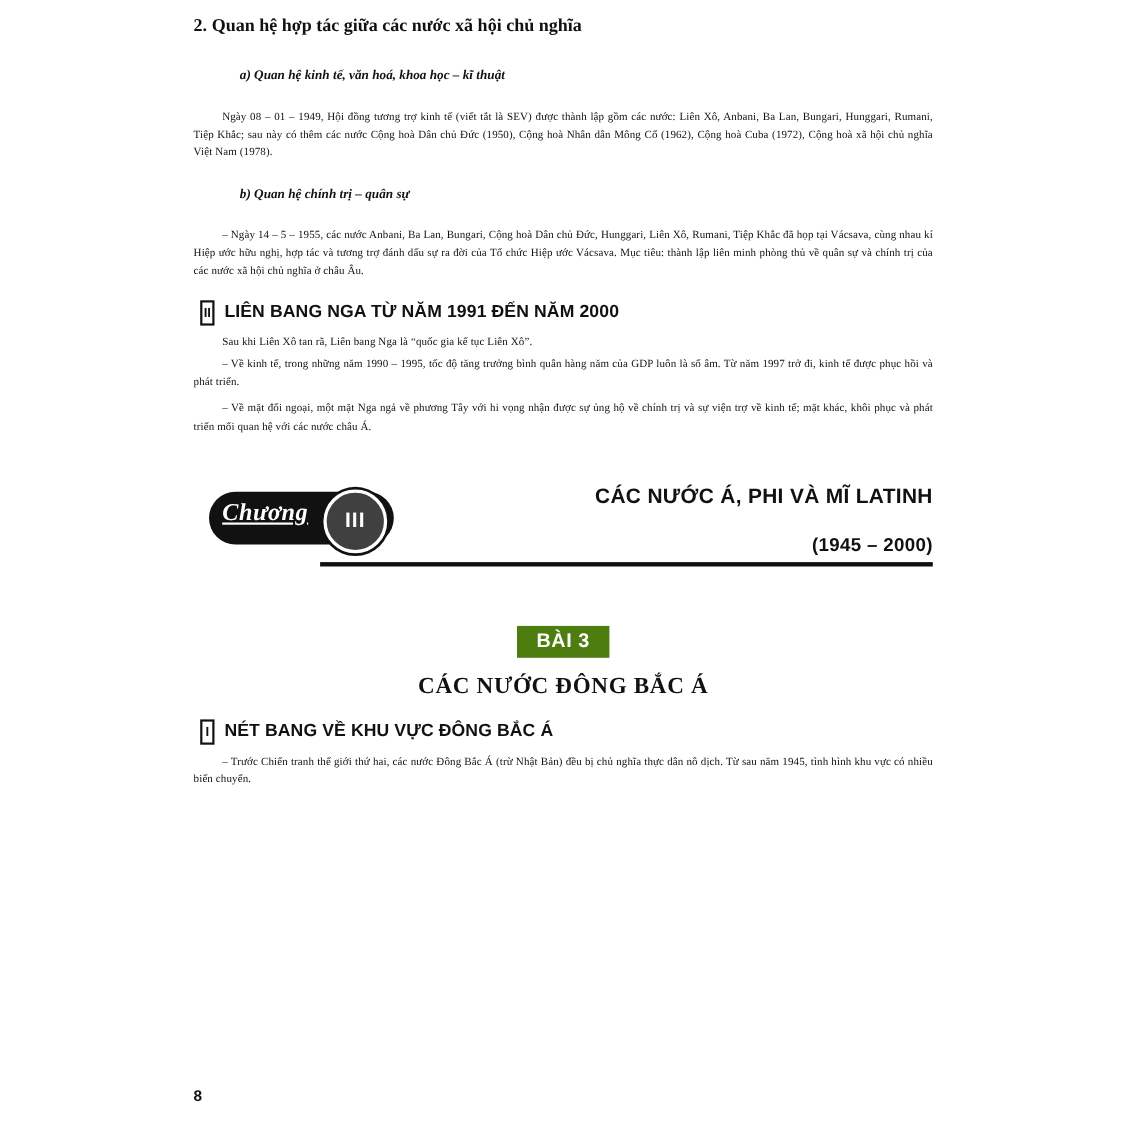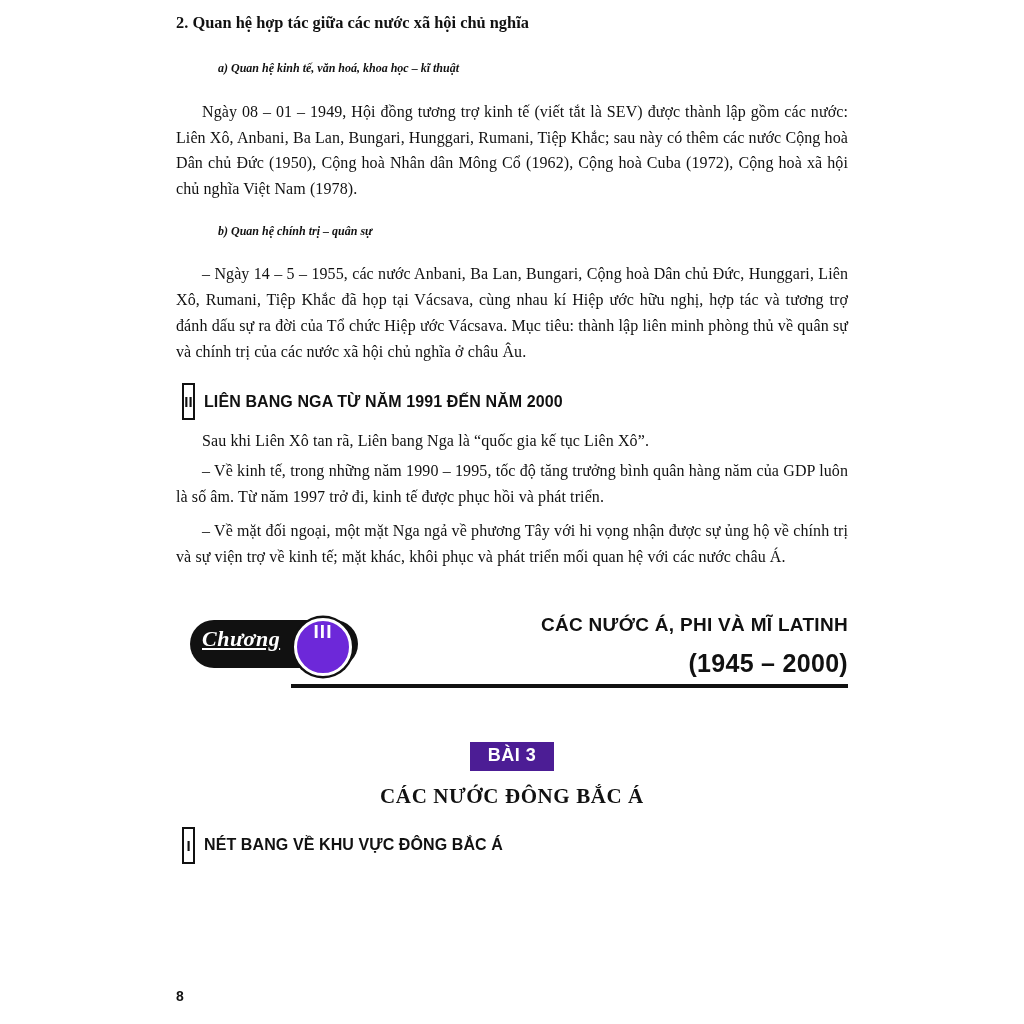--- a/index.html
+++ b/index.html
@@ -16,21 +16,21 @@
     overflow: hidden;
   }
   .page {
     position: absolute;
     left: 176px;
     top: 0;
     width: 672px;
     height: 1024px;
   }
   .p {
-    font-size: 16px;
+    font-size: 10px;
     line-height: 1.62;
     text-align: justify;
     text-justify: inter-word;
     margin: 0;
     letter-spacing: 0.1px;
   }
   .indent {
     text-indent: 26px;
   }
   .sec-title {
@@ -57,26 +57,26 @@
     gap: 9px;
     margin-top: 18px;
     margin-bottom: 4px;
     margin-left: 6px;
   }
   .num-box {
     display: inline-flex;
     align-items: center;
     justify-content: center;
     min-width: 13px;
-    height: 37px;
+    height: 23px;
     padding: 0 0;
     border: 2.2px solid #111;
     font-family: "Liberation Sans", sans-serif;
     font-weight: bold;
-    font-size: 15px;
+    font-size: 12px;
     line-height: 1;
     box-sizing: border-box;
   }
   .box-head-text {
     font-family: "Liberation Sans", sans-serif;
     font-weight: bold;
     font-size: 16px;
     letter-spacing: 0.1px;
   }
 
@@ -114,25 +114,25 @@
     letter-spacing: 0.5px;
     text-decoration: underline;
   }
   .chapter-circle {
     position: absolute;
     right: 6px;
     top: 2px;
     width: 52px;
     height: 52px;
     border-radius: 50%;
-    background: #6d28d9;
+    background: #404040;
     border: 3px solid #fff;
     box-shadow: 0 0 0 2.5px #111;
     display: flex;
-    align-items: flex-start;
+    align-items: center;
     justify-content: center;
   }
   .chapter-circle span {
     color: #fff;
     font-family: "Liberation Sans", sans-serif;
     font-weight: bold;
     font-size: 19px;
     letter-spacing: 1px;
   }
   .chapter-right {
@@ -144,41 +144,41 @@
   }
   .chapter-title {
     font-family: "Liberation Sans", sans-serif;
     font-weight: bold;
     font-size: 19px;
     letter-spacing: 0.3px;
   }
   .chapter-years {
     font-family: "Liberation Sans", sans-serif;
     font-weight: bold;
-    font-size: 25px;
+    font-size: 17px;
     letter-spacing: 0.3px;
-    margin-top: 13px;
+    margin-top: 23px;
   }
   .chapter-rule {
     position: absolute;
     left: 115px;
     right: 0;
     top: 70px;
     height: 4px;
     background: #111;
   }
 
   
   .bai-wrap {
     margin-top: 44px;
     text-align: center;
   }
   .bai-badge {
     display: inline-block;
-    background: #4c1d95;
+    background: #4d7c0f;
     color: #fff;
     font-family: "Liberation Sans", sans-serif;
     font-weight: bold;
     font-size: 18px;
     padding: 3px 18px 5px 18px;
     letter-spacing: 0.5px;
   }
   .bai-title {
     margin-top: 13px;
     font-family: "Liberation Serif", serif;
@@ -255,16 +255,17 @@
     <div class="bai-title">CÁC NƯỚC ĐÔNG BẮC Á</div>
   </div>
 
   <div class="box-head">
     <span class="num-box">I</span>
     <span class="box-head-text">NÉT BANG VỀ KHU VỰC ĐÔNG BẮC Á</span>
   </div>
 
   <div class="sp-4"></div>
 
+  <p class="p indent">– Trước Chiến tranh thế giới thứ hai, các nước Đông Bắc Á (trừ Nhật Bản) đều bị chủ nghĩa thực dân nô dịch. Từ sau năm 1945, tình hình khu vực có nhiều biến chuyển.</p>
 
   <div class="page-number">8</div>
 
 </div>
 
 </body></html>

